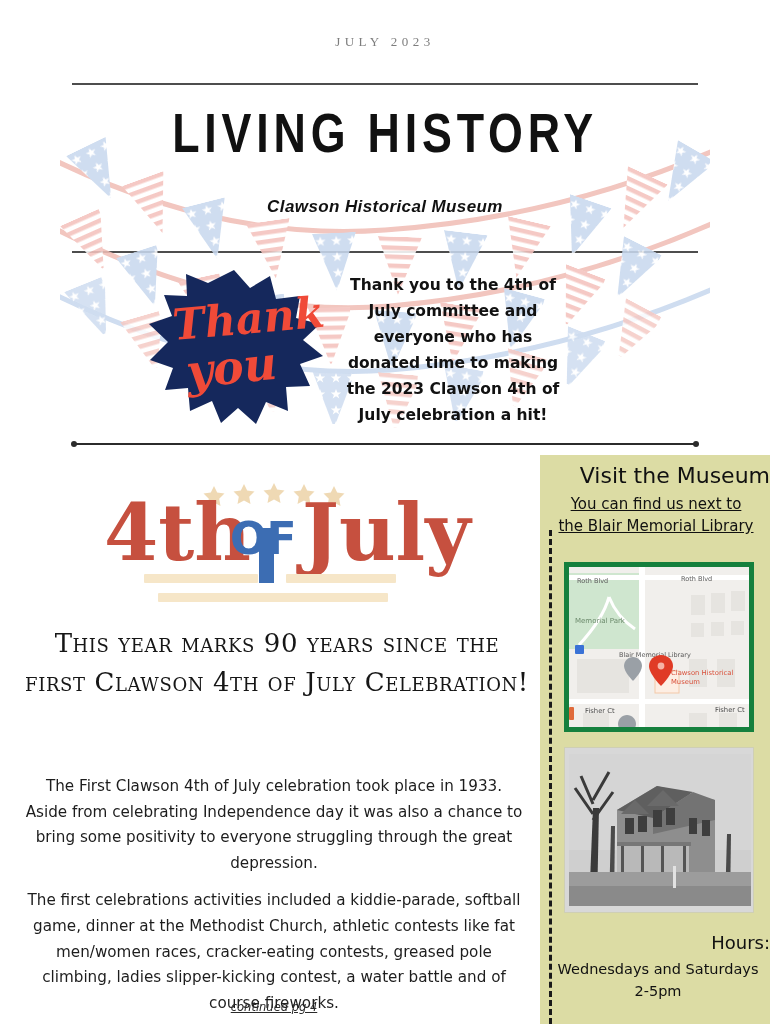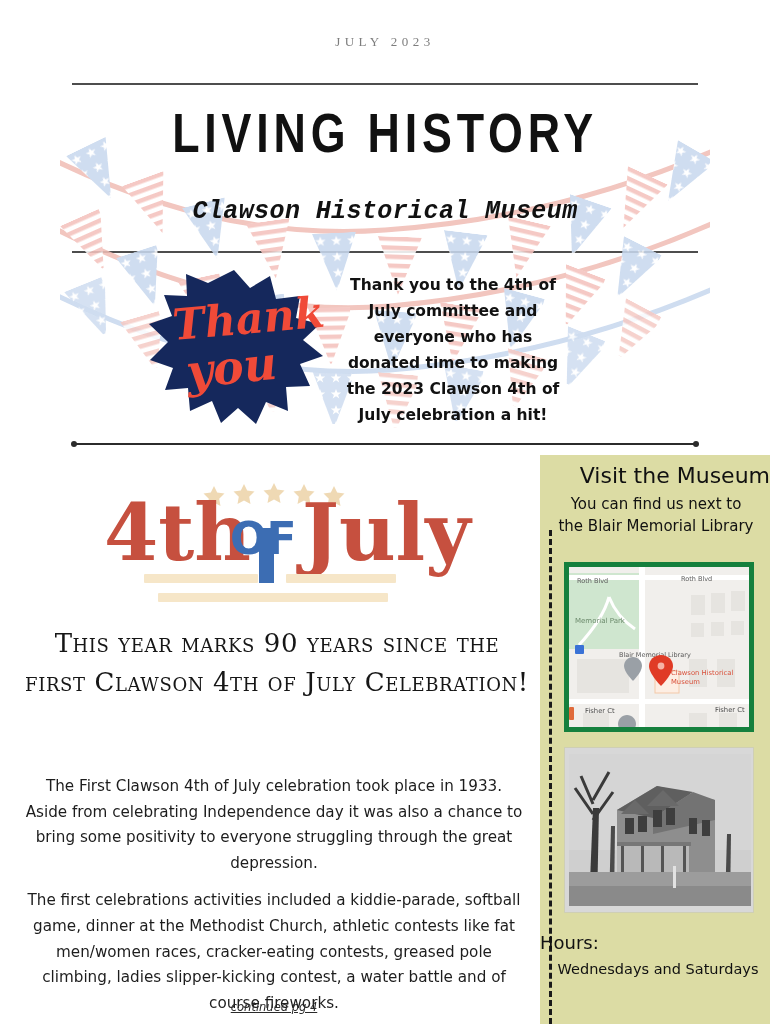--- a/index.html
+++ b/index.html
@@ -67,24 +67,24 @@
     letter-spacing: 6px;
     color: #111111;
     transform: scaleX(0.80);
     z-index: 5;
   }
 
   .masthead-sub {
     position: absolute;
     top: 197px; left: 0; width: 770px;
     text-align: center;
-    font-family: Liberation Mono, monospace;
+    font-family: Liberation Sans, sans-serif;
     font-weight: 700;
     font-style: italic;
-    font-size: 25px;
+    font-size: 17px;
     letter-spacing: 0.4px;
     color: #111111;
     z-index: 5;
   }
 
   
   .bunting {
     position: absolute;
     left: 60px; top: 130px;
     width: 650px; height: 320px;
@@ -184,20 +184,21 @@
     color: #111111;
   }
   .sidebar-sub {
     position: absolute;
     left: 18px; top: 38px; width: 196px;
     text-align: center;
     font-family: "DejaVu Sans", sans-serif;
     font-size: 15px;
     line-height: 22px;
     color: #111111;
+    text-decoration: underline;
   }
 
   .map-frame {
     position: absolute;
     left: 24px; top: 107px;
     width: 190px; height: 170px;
     background: #ffffff;
     border: 5px solid #15803d;
     overflow: hidden;
   }
@@ -206,21 +207,21 @@
     left: 24px; top: 292px;
     width: 190px; height: 166px;
     background: #e8e8e8;
     border: 1px solid #cfcfb4;
     overflow: hidden;
   }
 
   .hours-title {
     position: absolute;
     left: 0; top: 477px; width: 230px;
-    text-align: left;
+    text-align: right;
     font-family: "DejaVu Sans", sans-serif;
     font-size: 18px;
     color: #111111;
   }
   .hours-lines {
     position: absolute;
     left: 10px; top: 503px; width: 216px;
     text-align: center;
     font-family: "DejaVu Sans", sans-serif;
     font-size: 14.5px;
@@ -511,16 +512,17 @@
 
         <rect x="4" y="124" width="182" height="34" fill="#9c9c9c"></rect>
         <rect x="4" y="138" width="182" height="20" fill="#8a8a8a"></rect>
         <rect x="108" y="118" width="3" height="22" fill="#e2e2e2"></rect>
       </svg>
     </div>
 
     <div class="hours-title">Hours:</div>
     <div class="hours-lines">
       <div>Wednesdays and Saturdays</div>
+      <div>2-5pm</div>
     </div>
   </aside>
 
 </div>
 
 </body></html>

